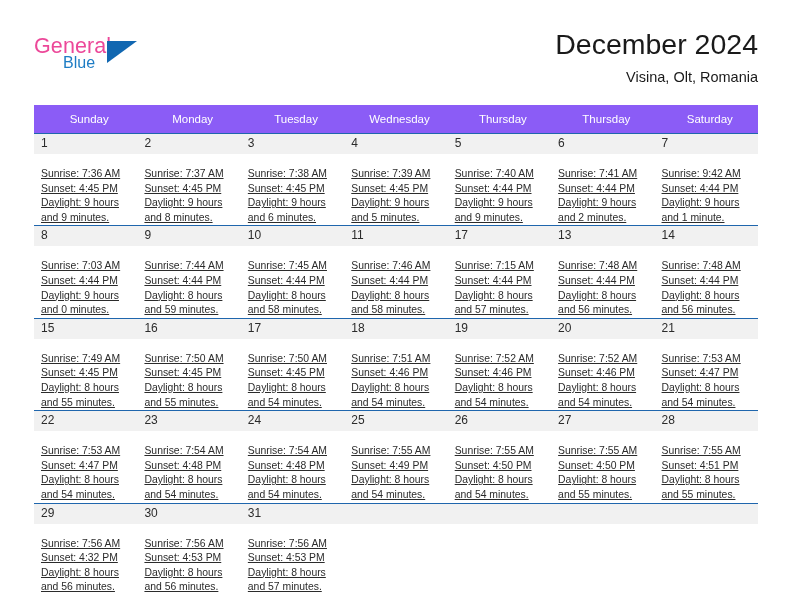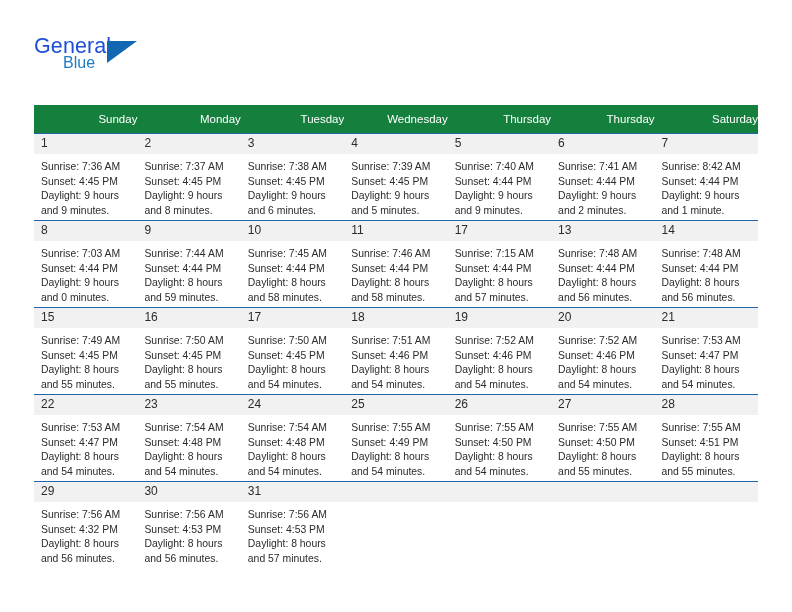--- a/index.html
+++ b/index.html
@@ -35,21 +35,21 @@
     top: 34px;
     width: 170px;
     height: 52px;
   }
   .logo-general {
     position: absolute;
     left: 0;
     top: 0;
     font-size: 21.5px;
     letter-spacing: 0.1px;
-    color: #1d4ed8;
+    color: #ec4899;
     font-family: "Liberation Sans", sans-serif;
   }
   .logo-blue {
     position: absolute;
     left: 29px;
     top: 20px;
     font-size: 16px;
     color: #1d7cc4;
     font-family: "Liberation Sans", sans-serif;
   }
@@ -87,25 +87,25 @@
   
   .calendar {
     position: absolute;
     left: 34px;
     top: 105px;
     width: 724px;
     border-collapse: collapse;
     table-layout: fixed;
   }
   .calendar th {
-    background: #15803d;
+    background: #8b5cf6;
     color: #ffffff;
     font-size: 11.5px;
     font-weight: normal;
-    text-align: right;
+    text-align: center;
     padding: 5px 0 5px 7px;
     height: 18px;
     vertical-align: middle;
   }
   .calendar td {
     width: 103.42px;
     vertical-align: top;
     padding: 0;
     border-top: 1.5px solid #1f66ad;
     background: #ffffff;
@@ -119,42 +119,47 @@
     line-height: 17px;
     padding: 1px 0 2px 7px;
     font-size: 12px;
     color: #2b2b2b;
   }
   .daynum-band.empty {
     background: #f1f1f1;
     color: transparent;
   }
   .cell-lines {
-    padding: 6px 6px 0 7px;
+    padding: 13px 6px 0 7px;
     font-size: 10.4px;
     line-height: 14.6px;
     color: #2b2b2b;
+    text-decoration: underline;
   }
   .cell-lines div {
     white-space: nowrap;
   }
 </style>
 </head>
 <body>
 
 <div class="page">
 
   <div class="header">
 
     <div class="logo">
       <span class="logo-general">General</span>
       <span class="logo-triangle"></span>
       <span class="logo-blue">Blue</span>
     </div>
 
+    <div class="title-block">
+      <div class="month-title">December 2024</div>
+      <div class="location-sub">Visina, Olt, Romania</div>
+    </div>
 
   </div>
 
   <table class="calendar">
     <thead>
       <tr>
         <th>Sunday</th>
         <th>Monday</th>
         <th>Tuesday</th>
         <th>Wednesday</th>
@@ -216,21 +221,21 @@
           <div class="cell-lines">
             <div>Sunrise: 7:41 AM</div>
             <div>Sunset: 4:44 PM</div>
             <div>Daylight: 9 hours</div>
             <div>and 2 minutes.</div>
           </div>
         </td>
         <td>
           <div class="daynum-band">7</div>
           <div class="cell-lines">
-            <div>Sunrise: 8:42 AM</div>
+            <div>Sunrise: 9:42 AM</div>
             <div>Sunset: 4:44 PM</div>
             <div>Daylight: 9 hours</div>
             <div>and 1 minute.</div>
           </div>
         </td>
       </tr>
 
       <tr class="week-row">
         <td>
           <div class="daynum-band">8</div>

